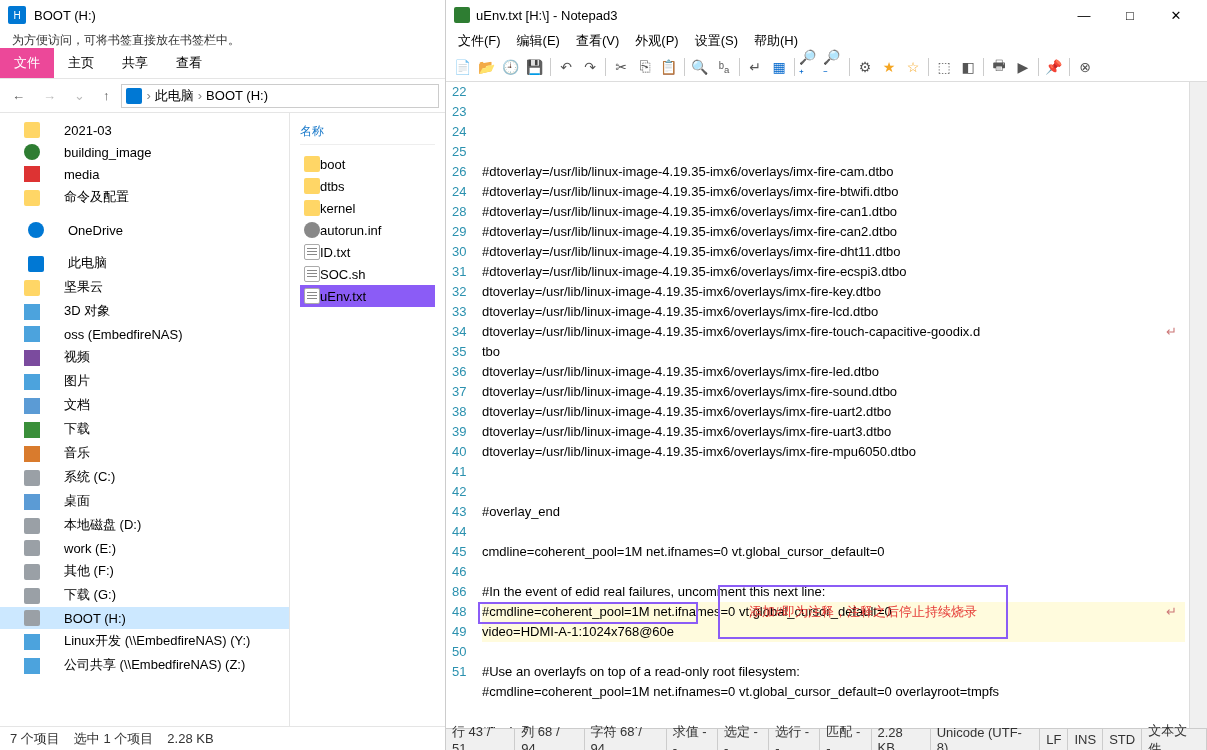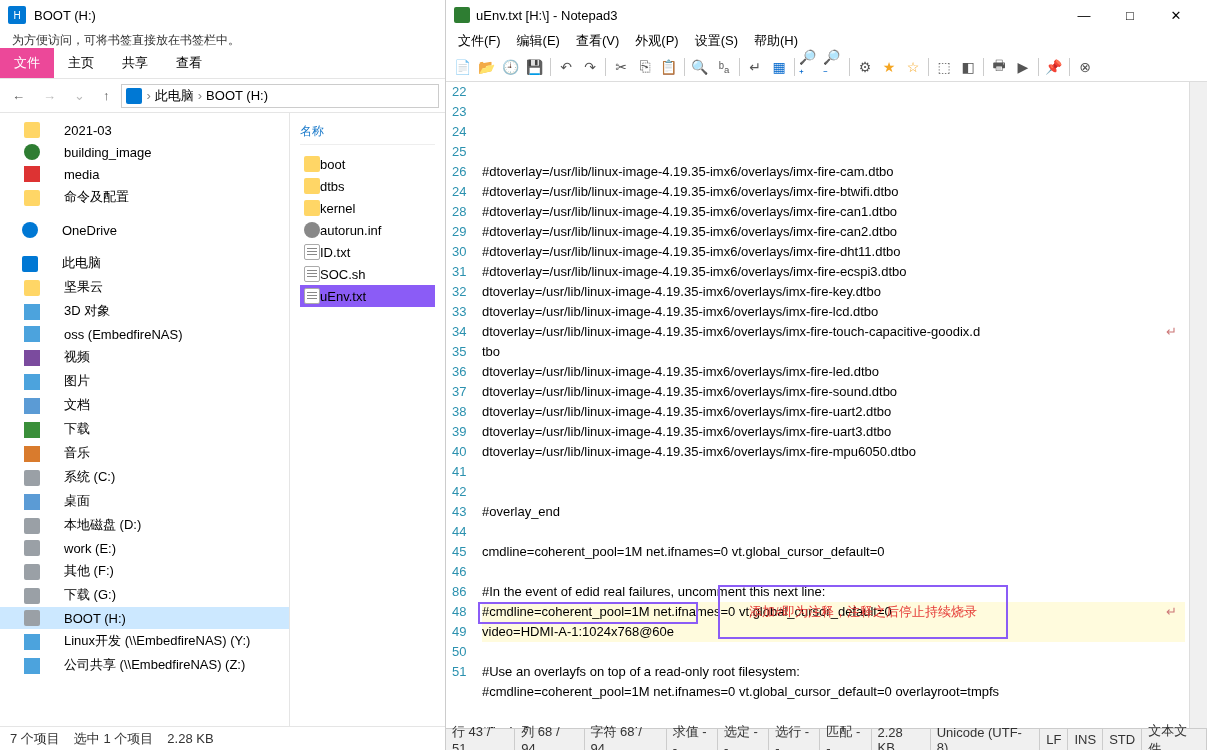--- a/index.html
+++ b/index.html
@@ -15,21 +15,21 @@
 .ex-nav .arrow{padding:4px 6px;color:#555;cursor:pointer}
 .ex-nav .arrow.disabled{color:#bbb}
 .crumb{display:flex;align-items:center;gap:4px;flex:1;border:1px solid #ccc;height:24px;padding:0 4px}
 .crumb .boot-icon{width:16px;height:16px;background:#0078d4;border-radius:2px}
 .crumb span{cursor:pointer}
 .crumb .sep{color:#888}
 .ex-body{flex:1;display:flex;overflow:hidden}
 .tree{width:290px;border-right:1px solid #e5e5e5;padding:6px 0;overflow-y:auto;font-size:13px}
 .tree-item{display:flex;align-items:flex-end;padding:3px 6px 3px 24px;gap:24px;cursor:pointer;white-space:nowrap}
 .tree-item.selected{background:#cce8ff}
-.tree-item.header{padding-left:22px;font-weight:normal}
+.tree-item.header{padding-left:28px;font-weight:normal}
 .ti{width:16px;height:16px;display:inline-block;flex-shrink:0}
 .ti.folder{background:#ffd666;border-radius:2px}
 .ti.disk{background:#9aa0a6;border-radius:2px}
 .ti.cloud{background:#0078d4;border-radius:50%}
 .ti.pc{background:#0078d4;border-radius:2px}
 .ti.vid{background:#7b4b9e}
 .ti.pic{background:#4ca3dd}
 .ti.doc{background:#5b9bd5}
 .ti.dl{background:#3a8f3a}
 .ti.mus{background:#d97b2d}

